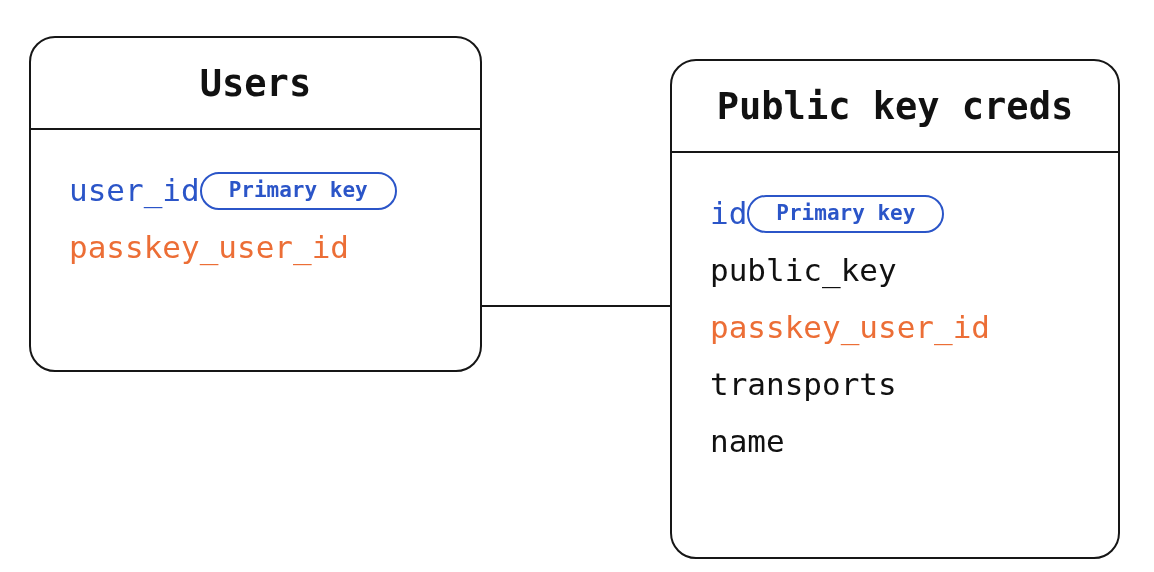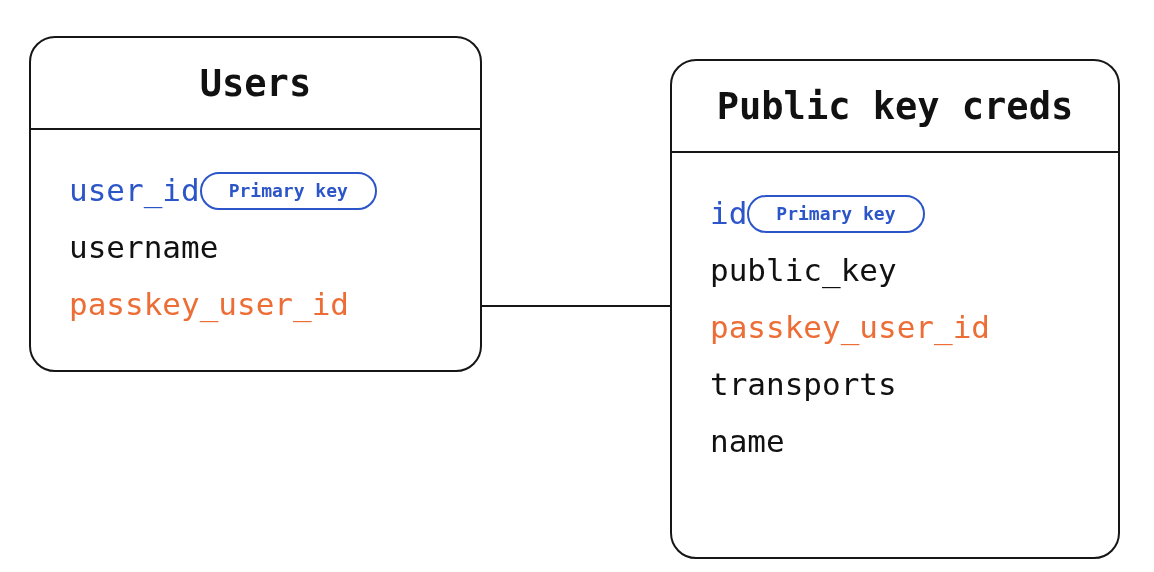--- a/index.html
+++ b/index.html
@@ -49,21 +49,21 @@
   .c-orange{color:var(--orange);}
   .c-black{color:var(--text);}
 
   .badge{
     display:inline-flex;align-items:center;justify-content:center;
     height:38px;
     padding:0 27px;
     border:2px solid var(--blue);
     border-radius:19px;
     color:var(--blue);
-    font-size:18px;font-weight:bold;
+    font-size:21px;font-weight:bold;
     line-height:1;
   }
 
   .connector{
     position:absolute;
     left:482px;top:305px;width:188px;height:2px;
     background:var(--stroke);
   }
 </style>
 </head>
@@ -74,24 +74,20 @@
   <section class="er-table t0">
     <header class="table-header">
       <h2 class="table-title">Users</h2>
     </header>
     <div class="rows">
   <div class="row">
     <span class="field-name c-blue">user_id</span>
     <span class="badge">Primary key</span>
   </div>
 
-  <div class="row">
-    <span class="field-name c-black">username</span>
-
-  </div>
 
   <div class="row">
     <span class="field-name c-orange">passkey_user_id</span>
 
   </div>
 </div>
   </section>
 
   <section class="er-table t1">
     <header class="table-header">

